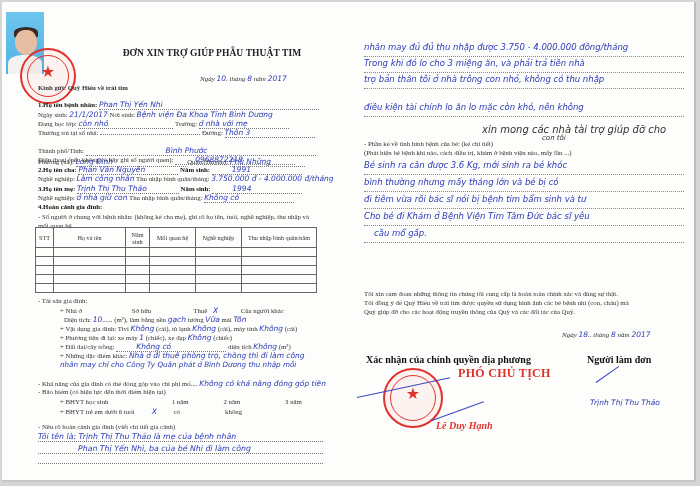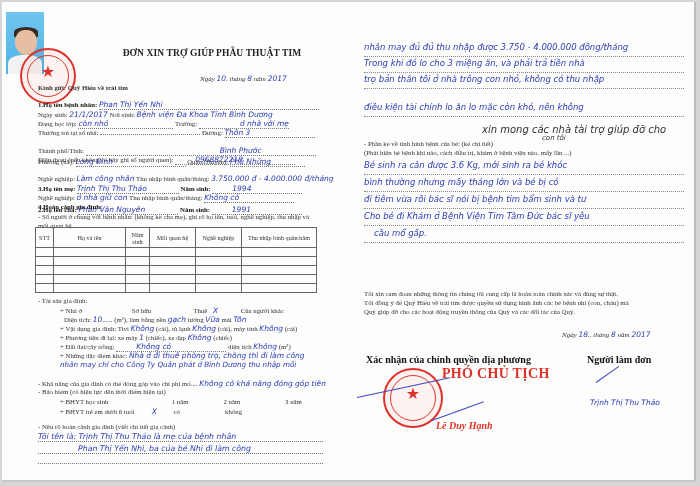--- a/index.html
+++ b/index.html
@@ -56,21 +56,21 @@
     border: 1px solid #666; text-align: center; font-weight: normal; color: #333;
   }
   table.members th { height: 20px; padding: 1px; }
   table.members td { height: 9px; }
   .rline {
     position: absolute; left: 362px; width: 320px; height: 15px;
     border-bottom: 1px dotted #888; font-size: 8.5px;
   }
   .rtext { position: absolute; font-size: 6.8px; color: #333; white-space: nowrap; }
   .sig-label { position: absolute; font-size: 10px; font-weight: bold; color: #111; }
-  .stamp-title { position: absolute; font-size: 14px; font-weight: bold; color: #e0322d; letter-spacing: 0.3px; }
+  .stamp-title { position: absolute; font-size: 12px; font-weight: bold; color: #e0322d; letter-spacing: 0.3px; margin-left: 16px; }
   .stamp-name { position: absolute; font-size: 10px; font-weight: bold; font-style: italic; color: #e0322d; }
   .sig-stroke { position: absolute; border-top: 1.2px solid #3a47c4; transform-origin: left center; }
 </style>
 </head>
 <body>
 
 <div class="page">
 
   <div class="photo">
     <div class="hair"></div>
@@ -103,48 +103,48 @@
   <div class="line" style="left:36px; top:108px;">
     <span>Ngày sinh:</span>
     <span class="hand">21/1/2017</span>
     <span>Nơi sinh:</span>
     <span class="hand">Bệnh viện Đa Khoa Tỉnh Bình Dương</span>
   </div>
   <div class="line" style="left:36px; top:117px;">
     <span>Đang học lớp:</span>
     <span class="hand dotted" style="display:inline-block; width:95px;">còn nhỏ</span>
     <span>Trường:</span>
-    <span class="hand dotted" style="display:inline-block; width:90px;text-align:right;">ở nhà với mẹ</span>
+    <span class="hand dotted" style="display:inline-block; width:90px;">ở nhà với mẹ</span>
   </div>
   <div class="line" style="left:36px; top:126px;">
     <span>Thường trú tại số nhà:</span>
     <span class="dotted" style="display:inline-block; width:100px;"></span>
     <span>Đường:</span>
     <span class="hand dotted" style="display:inline-block; width:90px;">Thôn 3</span>
   </div>
   <div class="line" style="left:36px; top:135px;">
     <span>Phường (xã):</span>
     <span class="hand dotted" style="display:inline-block; width:110px;margin-top:20px;">Long Bình</span>
     <span>Quận,(Huyện):</span>
     <span class="hand dotted" style="display:inline-block; width:75px;">Phú Những</span>
   </div>
   <div class="line" style="left:36px; top:144px;">
     <span>Thành phố/Tỉnh:</span>
-    <span class="hand dotted" style="display:inline-block; width:230px; padding-left:80px;text-align:center;">Bình Phước</span>
+    <span class="hand dotted" style="display:inline-block; width:230px; padding-left:80px;">Bình Phước</span>
   </div>
   <div class="line" style="left:36px; top:153px;">
     <span>Điện thoại (nếu không có hãy ghi số người quen):</span>
     <span class="hand dotted" style="display:inline-block; width:120px; padding-left:20px;">0968872218</span>
   </div>
 
   <div class="line" style="left:36px; top:163px;">
     <b>2.Họ tên cha:</b>
     <span class="hand dotted" style="display:inline-block; width:100px;">Phan Văn Nguyên</span>
     <b>Năm sinh:</b>
-    <span class="hand dotted" style="display:inline-block; width:90px; padding-left:20px;margin-top:40px;">1991</span>
+    <span class="hand dotted" style="display:inline-block; width:90px; padding-left:20px;">1991</span>
   </div>
   <div class="line" style="left:36px; top:172px;">
     <span>Nghề nghiệp:</span>
     <span class="hand">Làm công nhân</span>
     <span>Thu nhập bình quân/tháng:</span>
     <span class="hand">3.750.000 đ - 4.000.000 đ/tháng</span>
   </div>
 
   <div class="line" style="left:36px; top:182px;">
     <b>3.Họ tên mẹ:</b>

